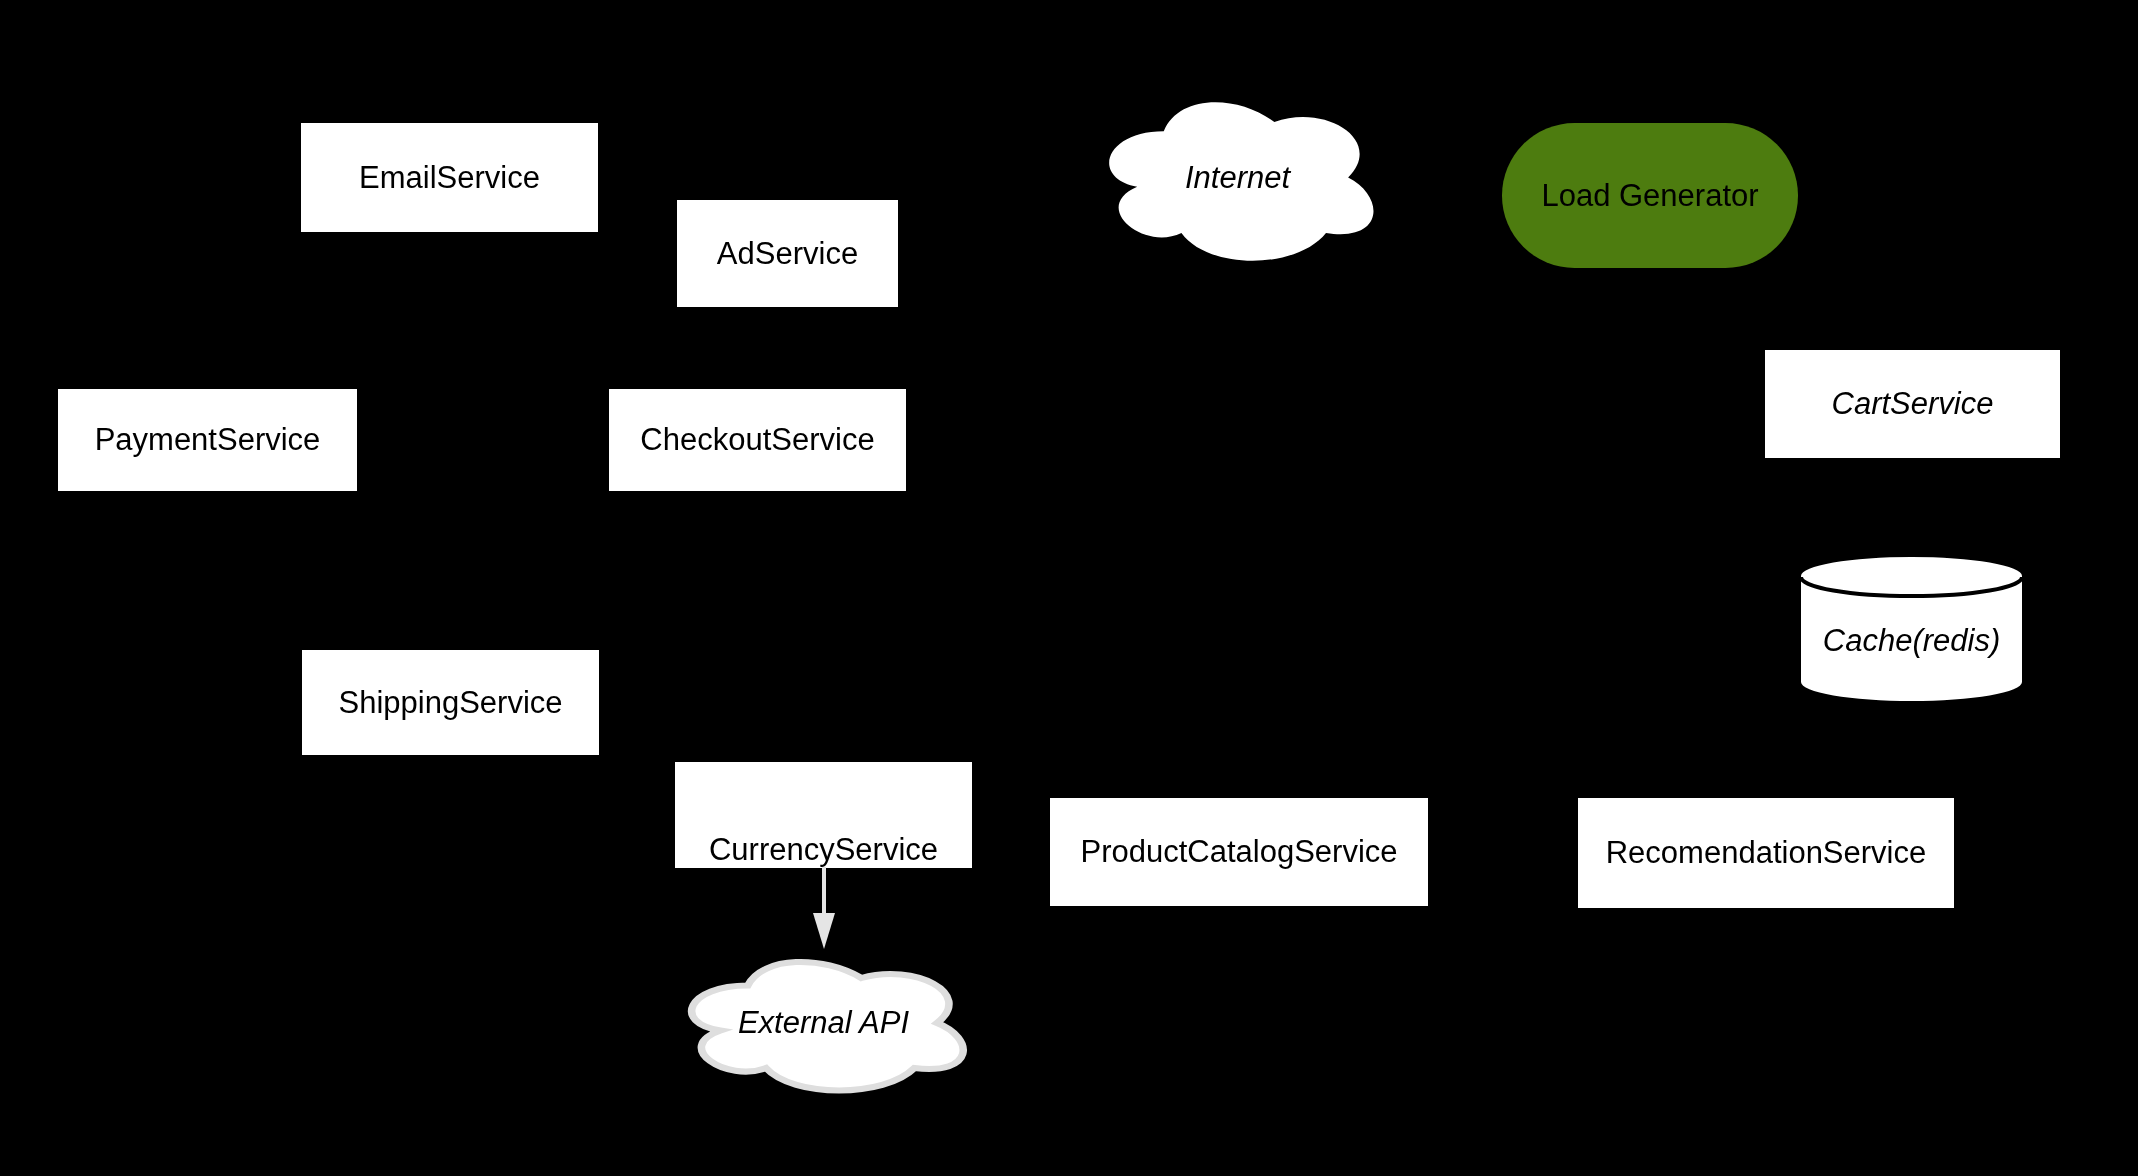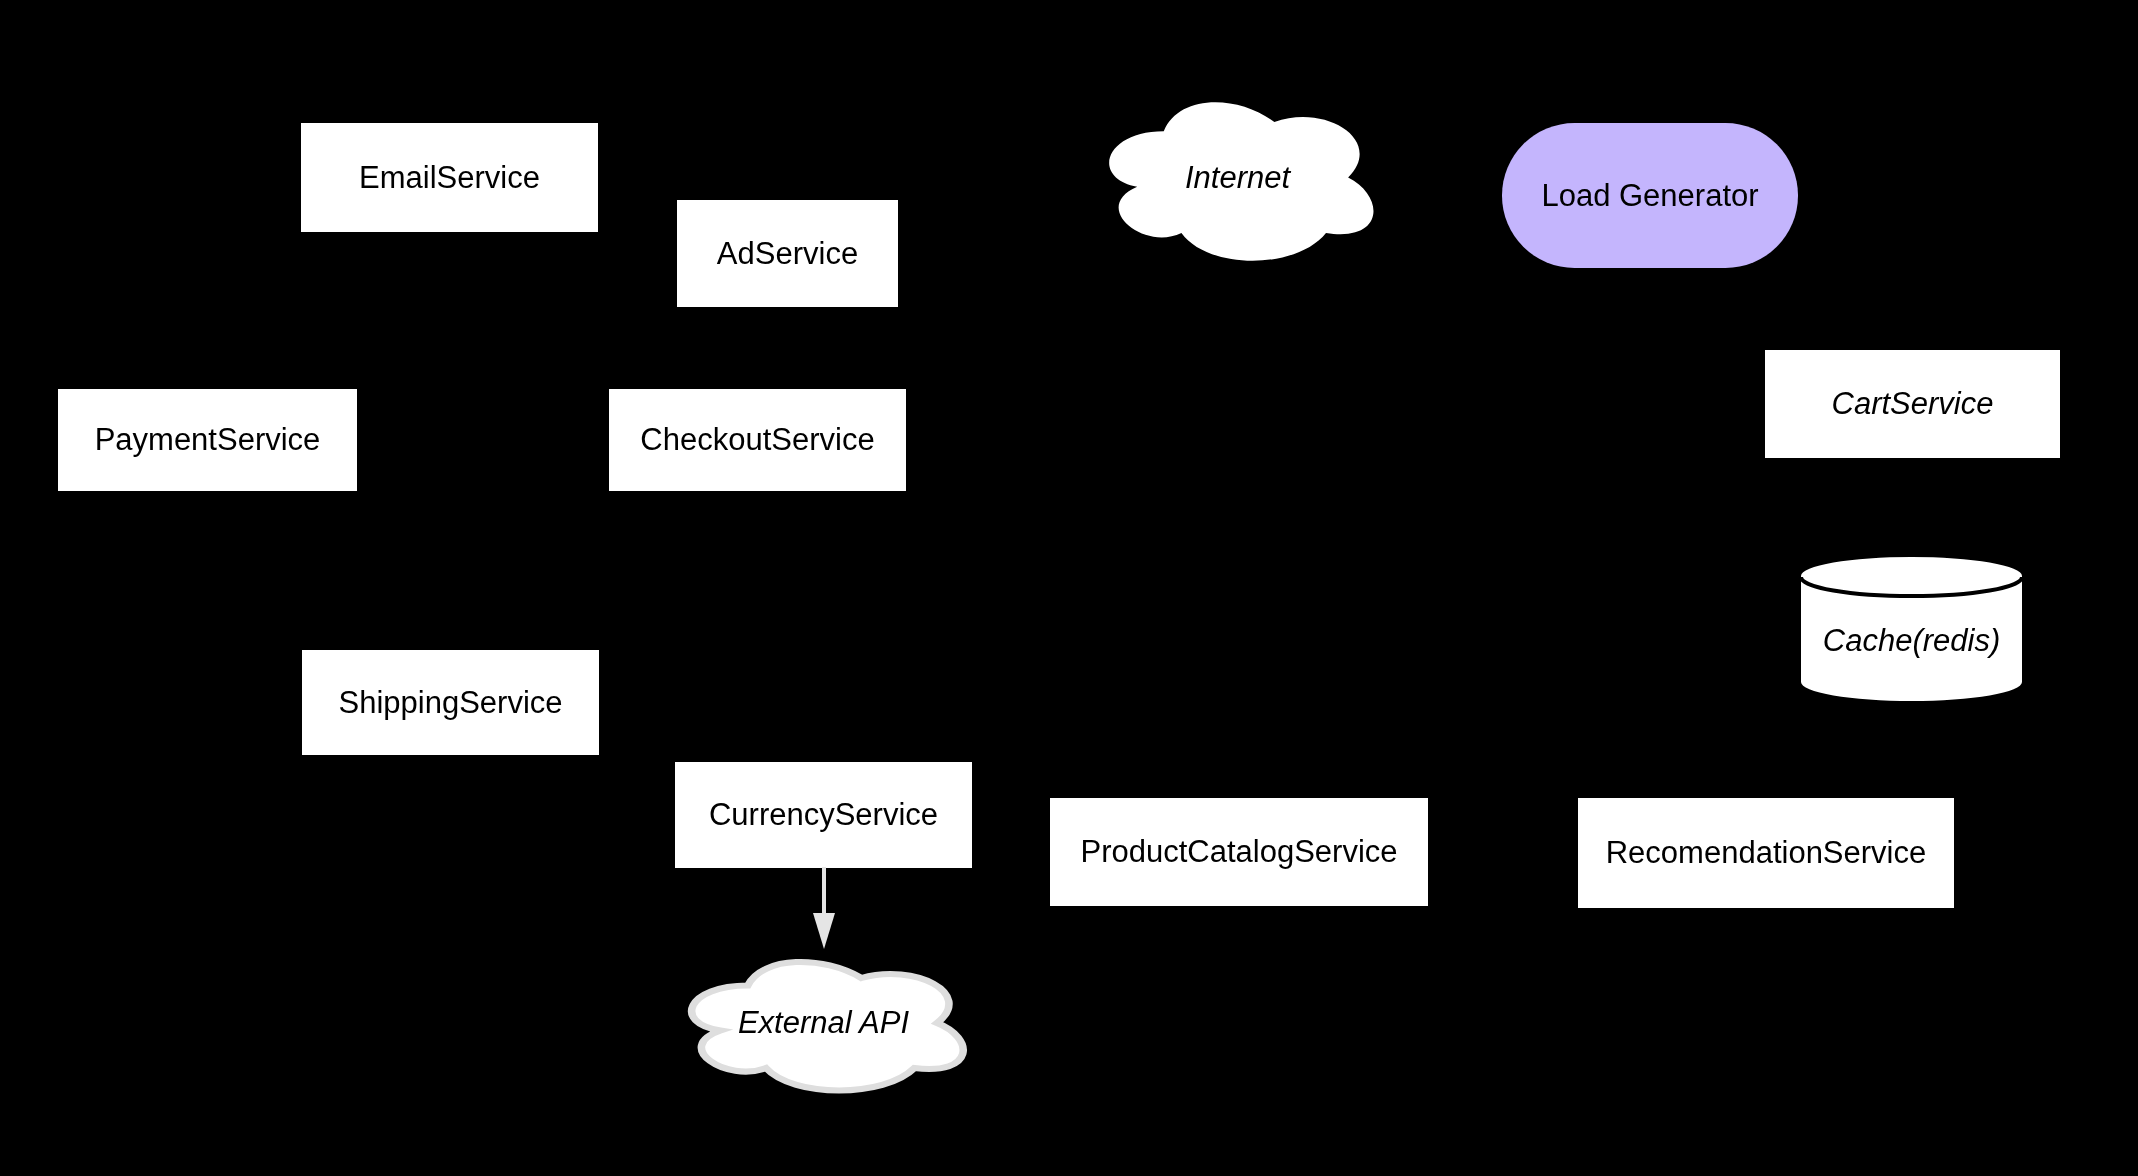--- a/index.html
+++ b/index.html
@@ -24,21 +24,21 @@
     display: flex;
     align-items: center;
     justify-content: center;
     color: #000000;
     font-size: 31px;
     line-height: 1.2;
     text-align: center;
     white-space: nowrap;
   }
   .rect    { background: #ffffff; }
-  .stadium { background: #c4b5fd; border-radius: 999px; }
+  .stadium { background: #4d7c0f; border-radius: 999px; }
   .cloud, .cylinder { background: transparent; font-style: italic; }
   .cloud svg, .cylinder svg {
     position: absolute;
     inset: 0;
     width: 100%;
     height: 100%;
   }
   .cloud .label { position: relative; z-index: 1; }
   .cylinder .label-stack {
     position: relative;
@@ -54,21 +54,21 @@
   #n-email          { left: 301px;  top: 123px; width: 297px; height: 109px; }
   #n-ad             { left: 677px;  top: 200px; width: 221px; height: 107px; }
   #n-internet       { left: 1090px; top: 85px;  width: 295px; height: 185px; }
   #n-loadgen        { left: 1502px; top: 123px; width: 296px; height: 145px; }
   #n-payment        { left: 58px;   top: 389px; width: 299px; height: 102px; }
   #n-checkout       { left: 601px;  top: 389px; width: 297px; height: 102px; margin-left: 8px; }
   #n-cart           { left: 1765px; top: 350px; width: 295px; height: 108px; font-style: italic; }
   #n-frontend       { left: 1089px; top: 499px; width: 297px; height: 109px; }
   #n-cache          { left: 1800px; top: 556px; width: 223px; height: 146px; }
   #n-shipping       { left: 302px;  top: 650px; width: 297px; height: 105px; }
-  #n-currency       { left: 675px;  top: 762px; width: 297px; height: 106px; }
+  #n-currency       { left: 675px;  top: 762px; width: 297px; height: 106px; align-items: flex-end; }
   #n-productcatalog { left: 1050px; top: 798px; width: 378px; height: 108px; text-align: center; }
   #n-recomendation  { left: 1578px; top: 798px; width: 376px; height: 110px; }
   #n-externalapi    { left: 672px;  top: 948px; width: 303px; height: 150px; }
   #edge-currency-external { left: 800px; top: 867px; width: 48px; height: 84px; }
 </style>
 </head>
 <body>
 
 <div class="canvas">
 

